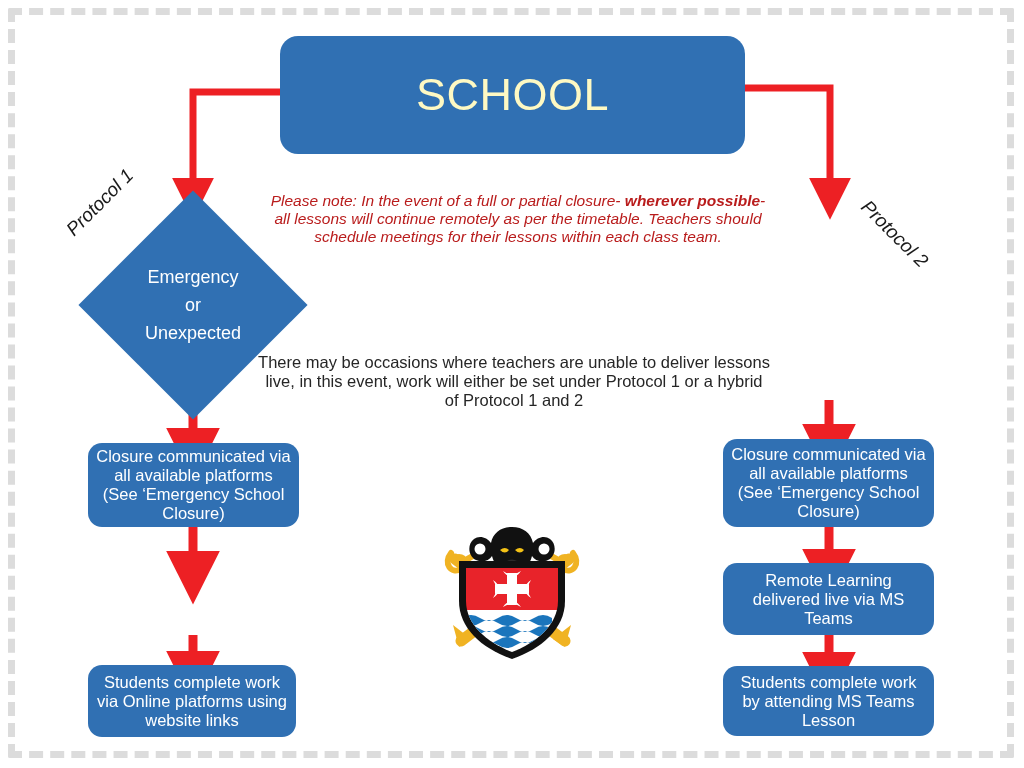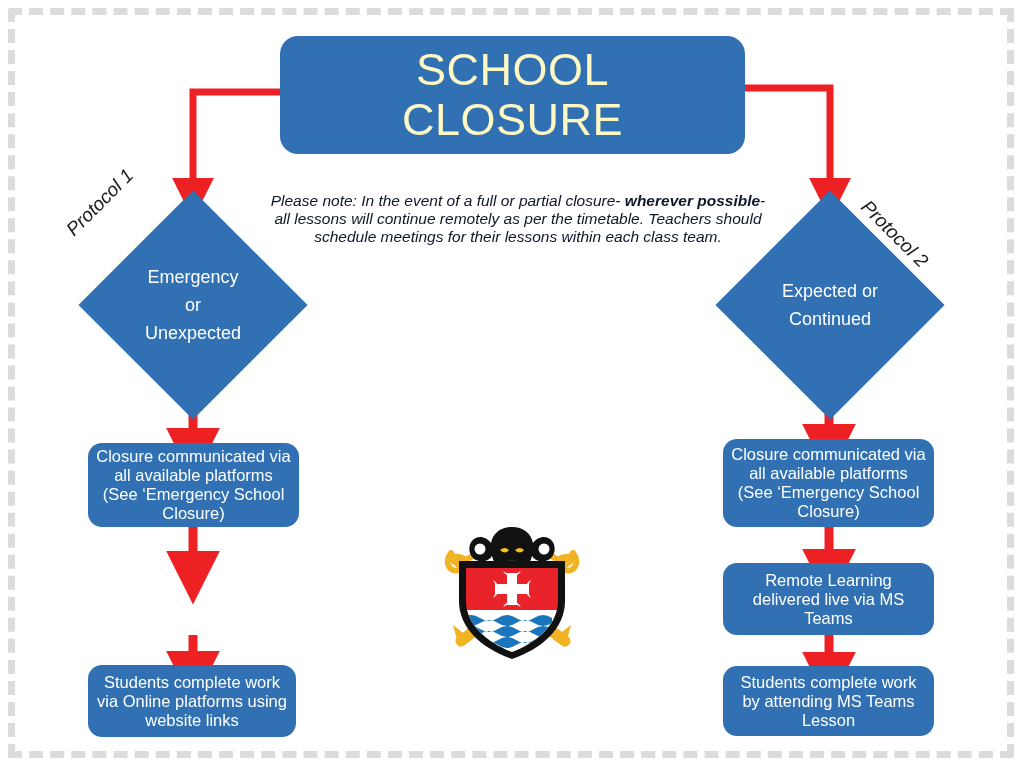--- a/index.html
+++ b/index.html
@@ -63,21 +63,21 @@
   }
   #left-box-1{left:88px;top:443px;width:211px;height:84px;}
   #left-box-2{left:88px;top:565px;width:209px;height:70px;}
   #left-box-3{left:88px;top:665px;width:208px;height:72px;}
   #right-box-1{left:723px;top:439px;width:211px;height:88px;}
   #right-box-2{left:723px;top:563px;width:211px;height:72px;}
   #right-box-3{left:723px;top:666px;width:211px;height:70px;}
 
   
   .note{
-    position:absolute;color:#0f172a;text-align:center;
+    position:absolute;color:#b91c1c;text-align:center;
     font-style:italic;font-size:15.5px;line-height:18px;
   }
   #note-top{left:262px;top:192px;width:512px;}
   #note-top b{font-weight:700;}
   #note-middle{
     left:258px;top:353px;width:512px;color:#262626;text-align:center;
     font-style:normal;font-size:16.5px;line-height:19px;position:absolute;
   }
 
   
@@ -113,48 +113,43 @@
     <path d="M829,400 L829,429" stroke="#ed2024" stroke-width="9" fill="none" marker-end="url(#ah)"></path>
 
     <path d="M829,527 L829,554" stroke="#ed2024" stroke-width="9" fill="none" marker-end="url(#ah)"></path>
 
     <path d="M829,635 L829,657" stroke="#ed2024" stroke-width="9" fill="none" marker-end="url(#ah)"></path>
   </svg>
 
   <div class="node title-box">
     <div>
       <span>SCHOOL</span><br>
-      <span>CLOSURE</span>
     </div>
   </div>
 
   <div class="note" id="note-top">
     <span>Please note: In the event of a full or partial closure- </span><b>wherever possible</b><span>- all lessons will continue remotely as per the timetable. Teachers should schedule meetings for their lessons within each class team.</span>
   </div>
 
+  <div id="note-middle">There may be occasions where teachers are unable to deliver lessons live, in this event, work will either be set under Protocol 1 or a hybrid of Protocol 1 and 2</div>
 
   <div class="protocol-tag" id="protocol-1-label">Protocol 1</div>
 
   <div class="diamond-wrap" id="diamond-left-wrap">
     <div class="diamond"></div>
     <div class="diamond-label" style="white-space:pre-line;">Emergency
 or
 Unexpected</div>
   </div>
 
   <div class="node pbox" id="left-box-1">Closure communicated via all available platforms (See ‘Emergency School Closure)</div>
   <div class="node pbox" id="left-box-3">Students complete work via Online platforms using website links</div>
 
   <div class="protocol-tag" id="protocol-2-label">Protocol 2</div>
 
-  <div class="diamond-wrap" id="diamond-right-wrap">
-    <div class="diamond"></div>
-    <div class="diamond-label" style="white-space:pre-line;">Expected or
-Continued</div>
-  </div>
 
   <div class="node pbox" id="right-box-1">Closure communicated via all available platforms (See ‘Emergency School Closure)</div>
   <div class="node pbox" id="right-box-3">Students complete work by attending MS Teams Lesson</div>
   <div class="node pbox" id="right-box-2">Remote Learning delivered live via MS Teams</div>
 
   <div class="node" id="crest">
     <svg viewBox="0 0 150 140" width="150" height="140" xmlns="http://www.w3.org/2000/svg">
 
       <g>
         <path d="M18,36 L128,118" stroke="#f0b323" stroke-width="11" stroke-linecap="round"></path>

